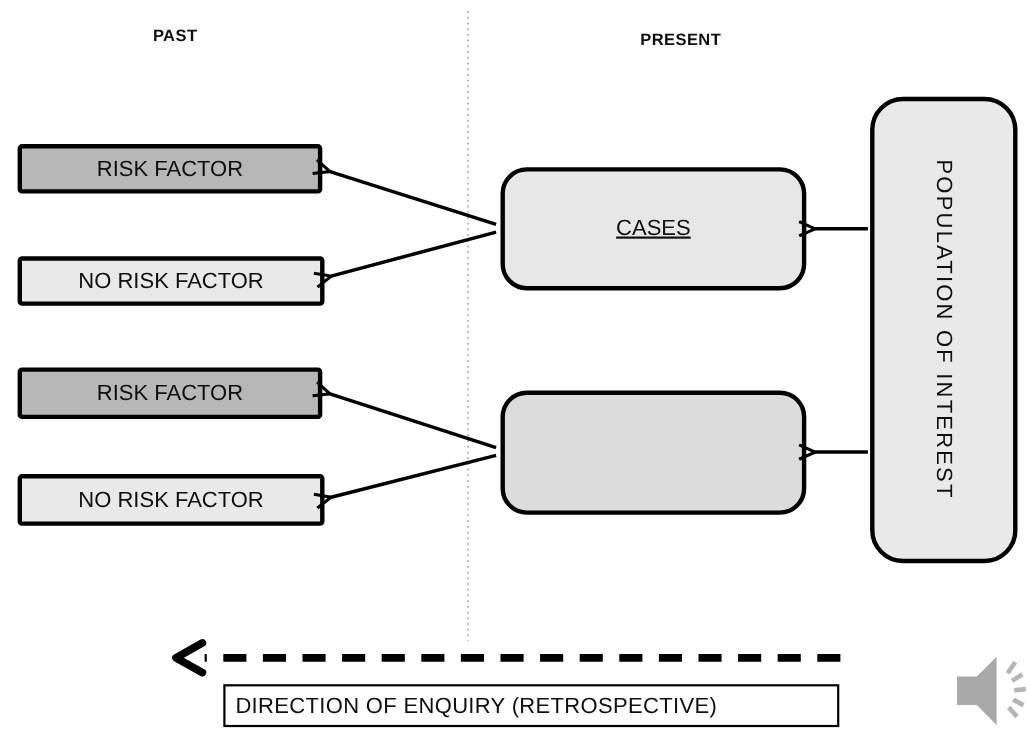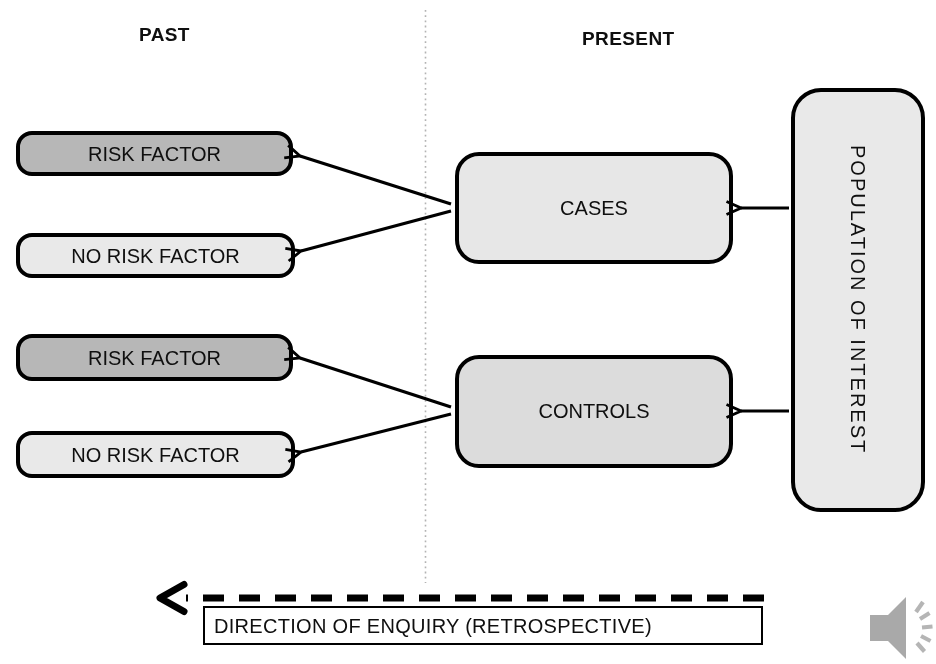--- a/index.html
+++ b/index.html
@@ -15,44 +15,44 @@
     --speaker-wave-color:#b5b5b5;
     --text-color:#0f0f0f;
   }
   html,body{margin:0;padding:0;background:#fff;}
   .stage{
     position:relative;width:936px;height:664px;background:#ffffff;
     font-family:"Liberation Sans", sans-serif;color:var(--text-color);
     overflow:hidden;
   }
   .hdr{
-    position:absolute;font-weight:bold;font-size:19px;letter-spacing:.4px;
+    position:absolute;font-weight:bold;font-size:15px;letter-spacing:.4px;
     color:var(--text-color);white-space:nowrap;
   }
   .hdr-past{left:139px;top:24px;}
   .hdr-present{left:582px;top:28px;}
   .box{
     position:absolute;box-sizing:border-box;border:4px solid var(--stroke);
     display:flex;align-items:center;justify-content:center;text-align:center;
     font-size:20px;line-height:1.2;white-space:nowrap;
   }
-  .small-box{border-radius:16px;}
+  .small-box{border-radius:4px;}
   .risk1{left:16px;top:131px;width:277px;height:45px;background:var(--risk-factor-fill);}
   .norisk1{left:16px;top:233px;width:279px;height:45px;background:var(--no-risk-factor-fill);}
   .risk2{left:16px;top:334px;width:277px;height:47px;background:var(--risk-factor-fill);}
   .norisk2{left:16px;top:431px;width:279px;height:47px;background:var(--no-risk-factor-fill);}
-  .big-box{border-radius:24px;flex-direction:row;line-height:1.55;}
+  .big-box{border-radius:24px;flex-direction:row;line-height:1.55;text-decoration:underline;}
   .cases{left:455px;top:152px;width:278px;height:112px;background:var(--cases-fill);}
   .controls{left:455px;top:355px;width:278px;height:113px;background:var(--controls-fill);}
   .population{
     left:791px;top:88px;width:134px;height:424px;background:var(--population-fill);
     border-radius:30px;writing-mode:vertical-rl;letter-spacing:2px;font-size:20px;
   }
   .direction{
-    left:203px;top:606px;width:560px;height:39px;background:var(--direction-fill);
+    left:203px;top:622px;width:560px;height:39px;background:var(--direction-fill);
     border:2px solid var(--stroke);border-radius:0;justify-content:flex-start;
     padding-left:9px;font-size:20px;letter-spacing:.3px;
   }
   .overlay{position:absolute;left:0;top:0;width:936px;height:664px;pointer-events:none;}
   .overlay .clickable{pointer-events:auto;cursor:pointer;}
 </style>
 </head>
 <body>
 
 <div class="stage">
@@ -70,21 +70,20 @@
     <span>RISK FACTOR</span>
   </div>
   <div class="box small-box norisk2">
     <span>NO RISK FACTOR</span>
   </div>
 
   <div class="box big-box cases">
     <span>CASES</span>
   </div>
   <div class="box big-box controls">
-    <span>CONTROLS</span>
   </div>
 
   <div class="box population">
     <span>POPULATION OF INTEREST</span>
   </div>
 
   <div class="box direction">
     <span>DIRECTION OF ENQUIRY (RETROSPECTIVE)</span>
   </div>
 

